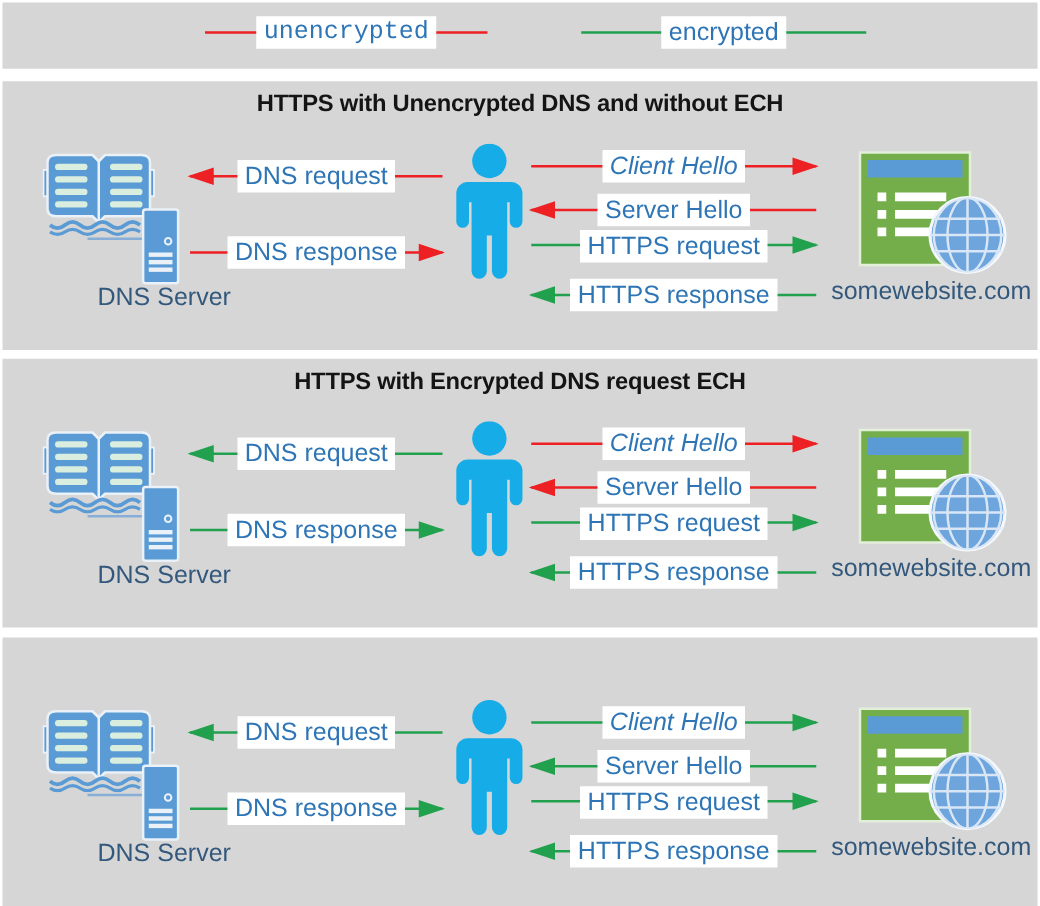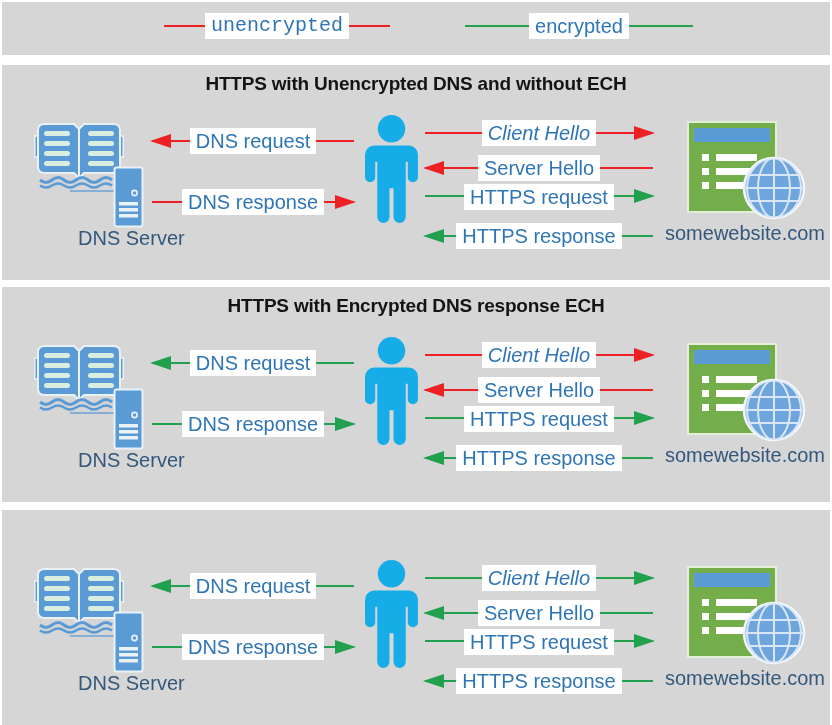--- a/index.html
+++ b/index.html
@@ -170,21 +170,21 @@
           </div>
           <div class="arrow arrow-https_response enc head-left">
             <span class="line"></span>
             <span class="head"></span>
             <span class="alabel">HTTPS response</span>
           </div>
         </div>
   </section>
 
   <section class="panel" style="top: 287px;">
-    <h2 class="panel-title">HTTPS with Encrypted DNS response ECH</h2>
+    <h2 class="panel-title">HTTPS with Encrypted DNS request ECH</h2>
 
     <svg class="book" width="90" height="68" viewBox="0 0 90 68">
       <rect x="0.8" y="15" width="4.5" height="21" fill="#5B9BD5" stroke="#EAF1F8" stroke-width="1.5"></rect>
       <rect x="84.7" y="15" width="4.5" height="21" fill="#5B9BD5" stroke="#EAF1F8" stroke-width="1.5"></rect>
       <path d="M45 8 L40 3 H11 Q4 3 4 9 V46 Q4 52 11 52 H40 L45 57 L50 52 H79 Q86 52 86 46 V9 Q86 3 79 3 H50 Z" fill="#5B9BD5" stroke="#EAF1F8" stroke-width="2" stroke-linejoin="round"></path>
       <path d="M45 8 V57" stroke="#EAF1F8" stroke-width="2"></path>
       <g fill="#D9EEDF">
         <rect x="10" y="10" width="26" height="5" rx="2.5"></rect>
         <rect x="10" y="20" width="26" height="5" rx="2.5"></rect>
         <rect x="10" y="30" width="26" height="5" rx="2.5"></rect>

